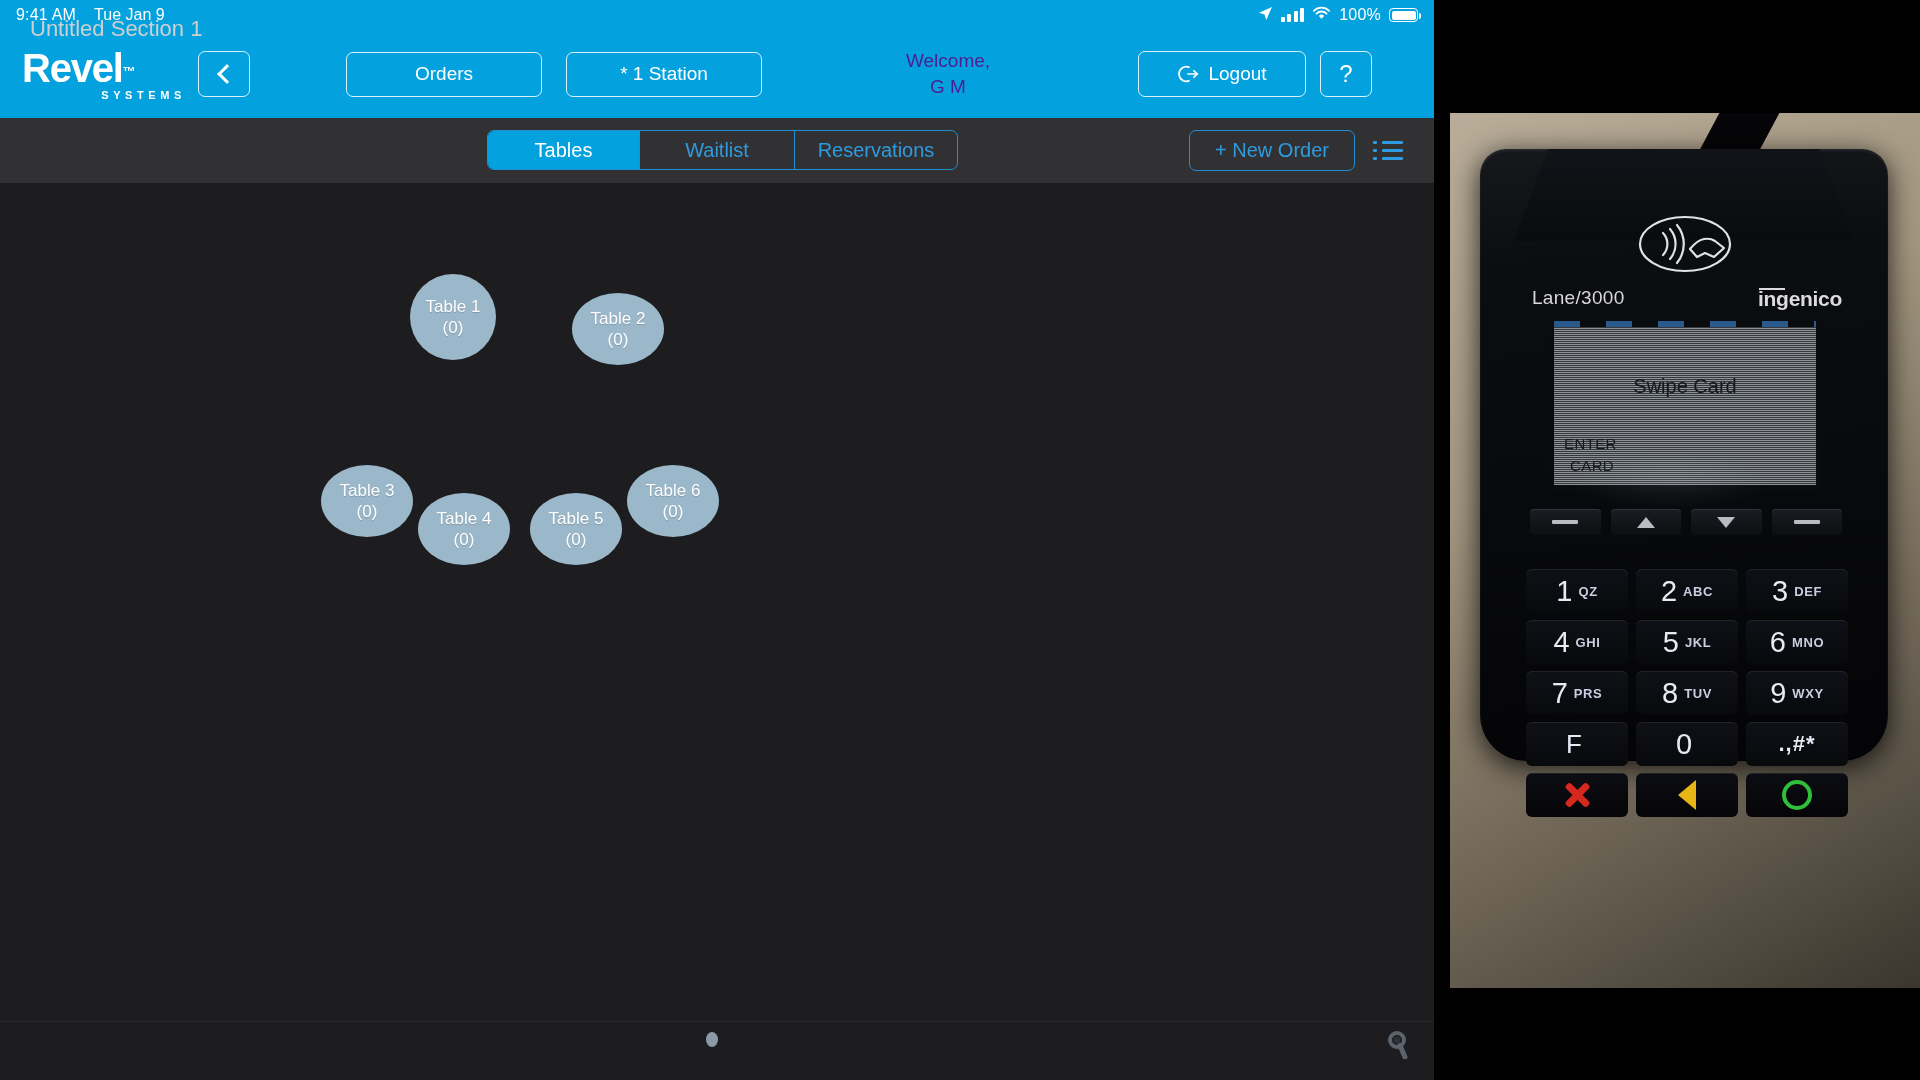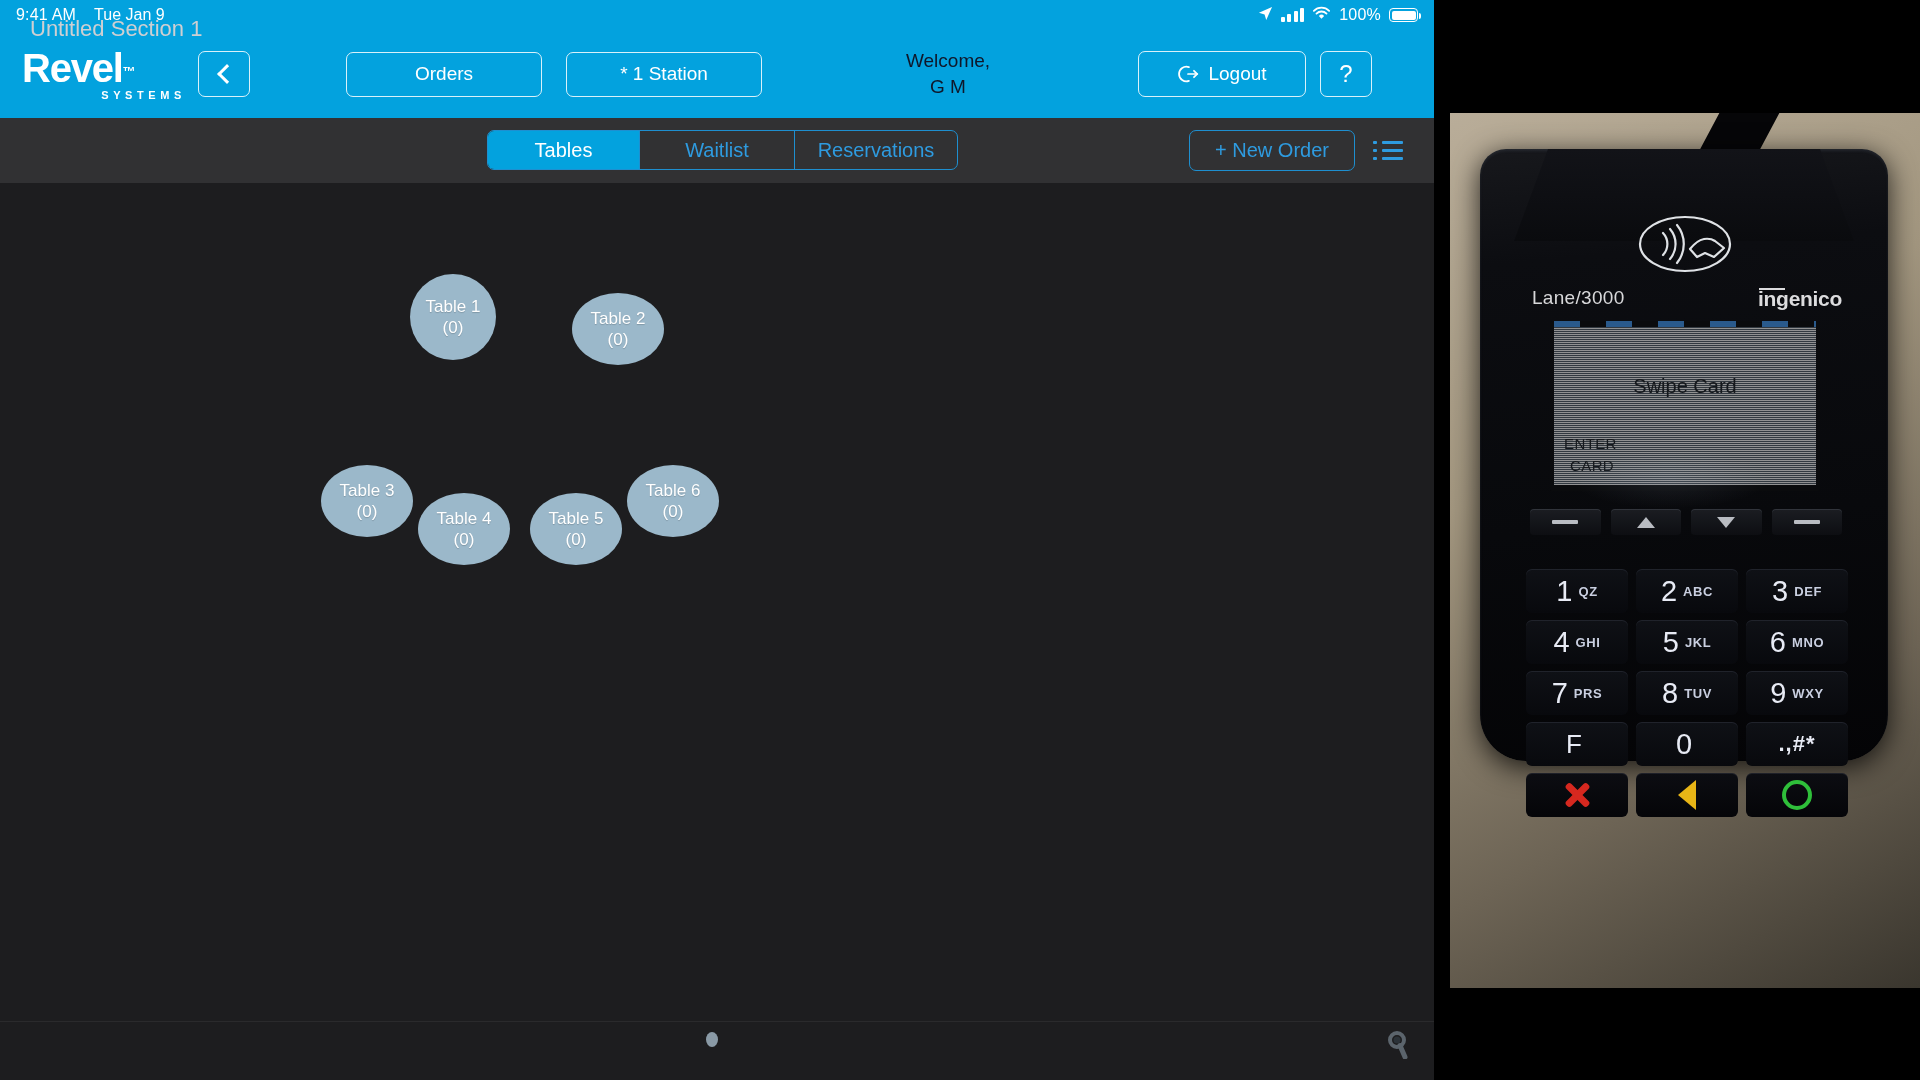--- a/index.html
+++ b/index.html
@@ -49,21 +49,21 @@
   .hbtn {
     border: 1.4px solid rgba(255,255,255,.85); border-radius: 7px;
     color: #fff; background: transparent;
     display: flex; align-items: center; justify-content: center;
     font-size: 19px; cursor: pointer;
   }
   .back-btn { width: 52px; height: 46px; margin-left: 8px; }
   .chev { width:14px; height:14px; border-left:3px solid #fff; border-bottom:3px solid #fff; transform: rotate(45deg); margin-left: 5px;}
   .orders-btn { width: 196px; height: 45px; margin-left: 96px; text-align: center; }
   .station-btn { width: 196px; height: 45px; margin-left: 24px; }
-  .welcome { margin-left: 96px; color: #0f172a; font-size: 19px; text-align: center; line-height: 1.35; width: 180px; }
+  .welcome { margin-left: 96px; color: #4c1d95; font-size: 19px; text-align: center; line-height: 1.35; width: 180px; }
   .logout-btn { width: 168px; height: 46px; margin-left: 100px; gap: 9px; }
   .logout-ico { width: 22px; height: 22px; }
   .help-btn { width: 52px; height: 46px; margin-left: 14px; font-size: 24px; }
 
   
   .toolbar {
     position: absolute; left: 0; top: 118px; width: 1434px; height: 65px;
     background: #313133; display: flex; align-items: center;
   }
   .segmented { position: absolute; left: 487px; top: 12px; display: flex; height: 40px;

